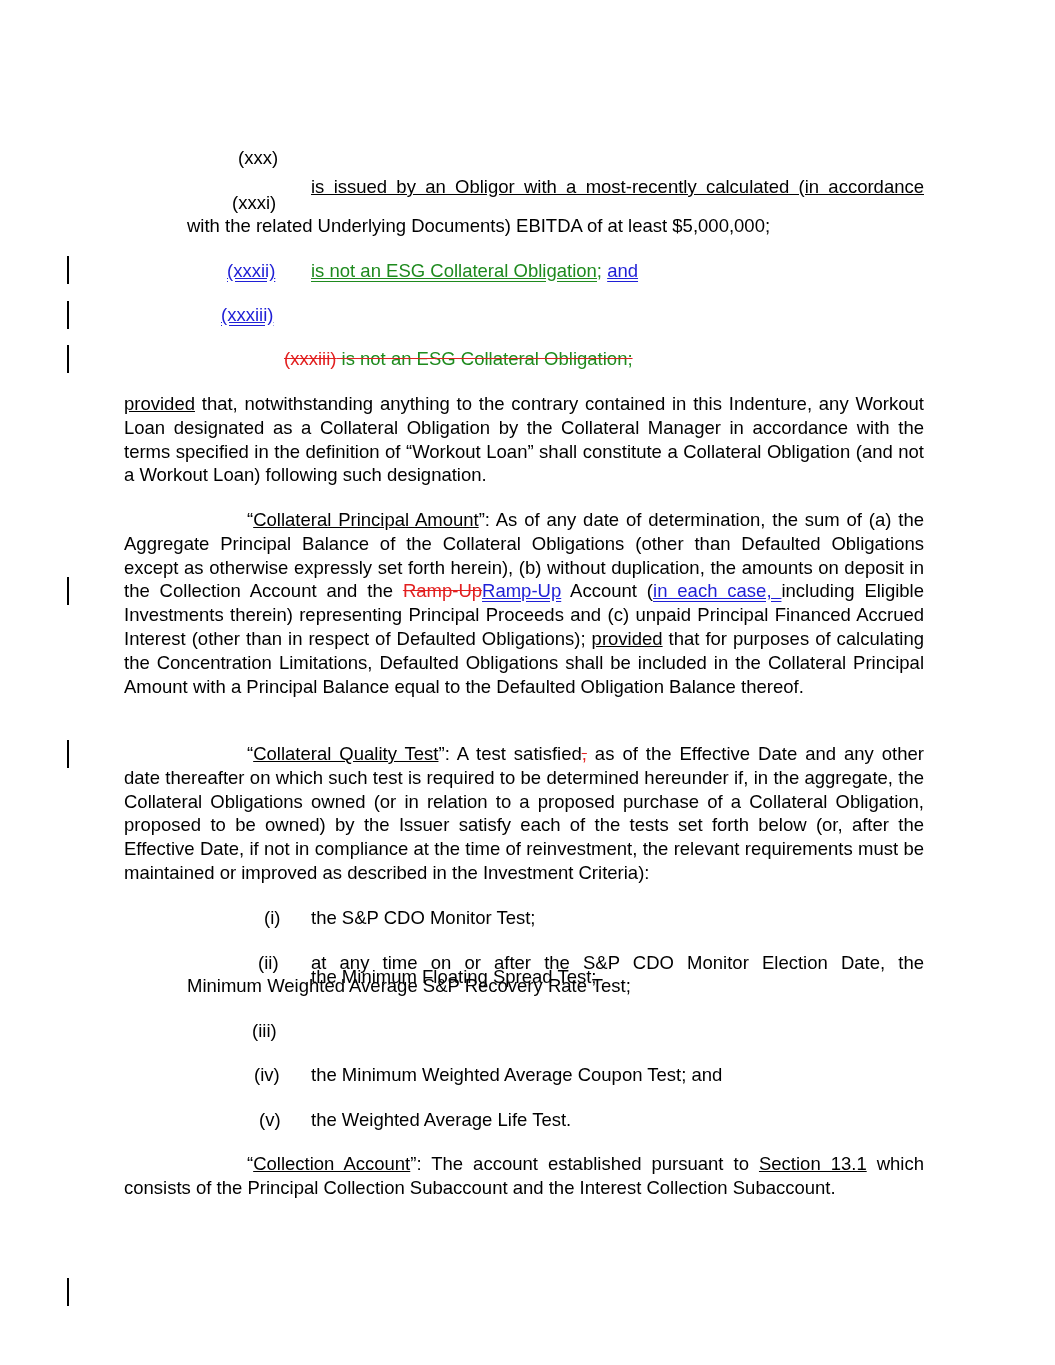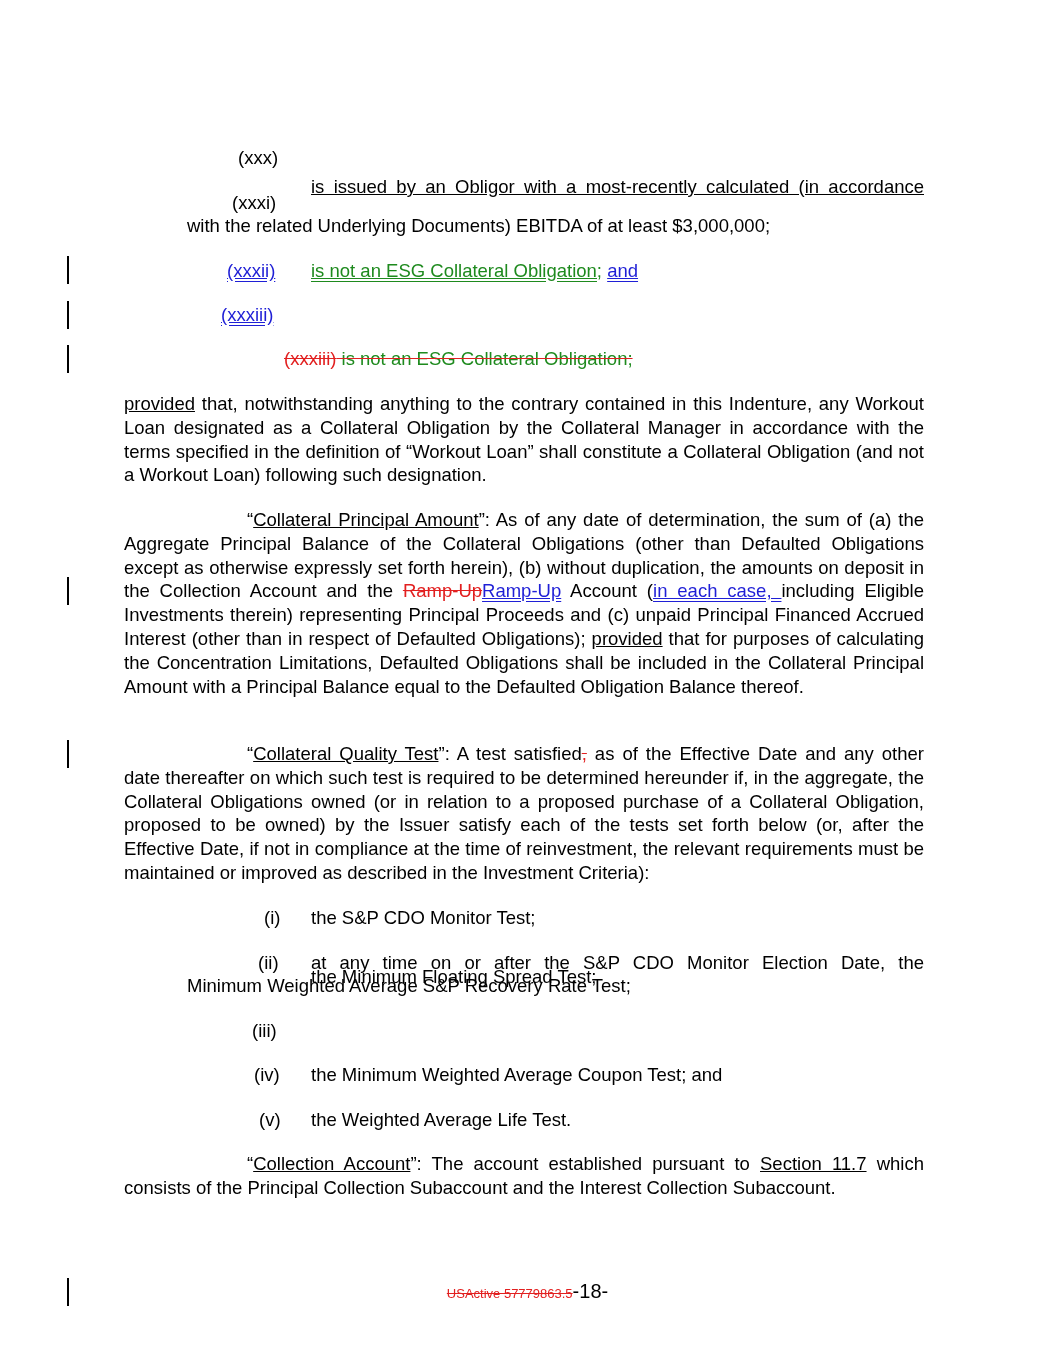--- a/index.html
+++ b/index.html
@@ -28,21 +28,21 @@
   <div class="bar" style="top:301px"></div>
   <div class="bar" style="top:345px"></div>
   <div class="bar" style="top:577px"></div>
   <div class="bar" style="top:740px"></div>
   <div class="bar" style="top:1278px"></div>
 
   <span class="num" style="left:238px; top:146px">(xxx)</span>
 
   <span class="num" style="left:232px; top:191px">(xxxi)</span>
   <div class="block" style="left:311px; width:613px; top:175px; text-align:justify; text-align-last:justify;text-decoration:underline;">is issued by an Obligor with a most-recently calculated (in accordance</div>
-  <span class="line" style="left:187px; top:214px">with the related Underlying Documents) EBITDA of at least $3,000,000;</span>
+  <span class="line" style="left:187px; top:214px">with the related Underlying Documents) EBITDA of at least $5,000,000;</span>
 
   <span class="num ins" style="left:227px; top:259px">(xxxii)</span>
   <span class="line" style="left:311px; top:259px"><span class="ins-green">is not an ESG Collateral Obligation;</span> <span class="ins">and</span></span>
 
   <span class="num ins" style="left:221px; top:303px">(xxxiii)</span>
 
   <span class="line" style="left:284px; top:347px"><span class="del">(xxxiii)</span><span class="del-green"> is not an ESG Collateral Obligation;</span></span>
 
   <div class="block" style="top:392px"><span class="u">provided</span><span> that, notwithstanding anything to the contrary contained in this Indenture, any Workout Loan designated as a Collateral Obligation by the Collateral Manager in accordance with the terms specified in the definition of “Workout Loan” shall constitute a Collateral Obligation (and not a Workout Loan) following such designation.</span></div>
 
@@ -59,17 +59,16 @@
 
   <span class="num" style="left:252px; top:1019px">(iii)</span>
   <span class="line" style="left:311px; top:965px">the Minimum Floating Spread Test;</span>
 
   <span class="num" style="left:254px; top:1063px">(iv)</span>
   <span class="line" style="left:311px; top:1063px">the Minimum Weighted Average Coupon Test; and</span>
 
   <span class="num" style="left:259px; top:1108px">(v)</span>
   <span class="line" style="left:311px; top:1108px">the Weighted Average Life Test.</span>
 
-  <div class="block" style="top:1152px; text-indent:123px"><span>“</span><span class="u">Collection Account</span><span>”:</span><span>  The account established pursuant to </span><span class="u">Section 11.7</span><span> which consists of the Principal Collection Subaccount and the Interest Collection Subaccount.</span></div>
+  <div class="block" style="top:1152px; text-indent:123px"><span>“</span><span class="u">Collection Account</span><span>”:</span><span>  The account established pursuant to </span><span class="u">Section 13.1</span><span> which consists of the Principal Collection Subaccount and the Interest Collection Subaccount.</span></div>
 
-  <div class="footer"><span class="del">USActive 57779863.5</span><span class="pg">-18-</span></div>
 
 </div>
 
 </body></html>

